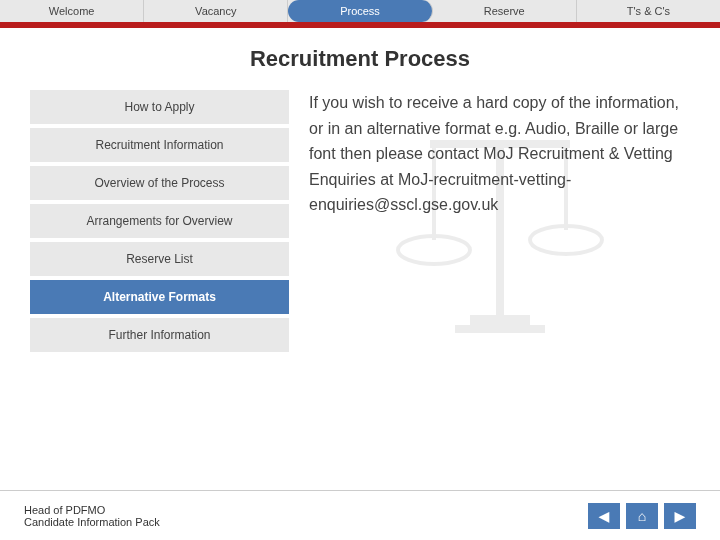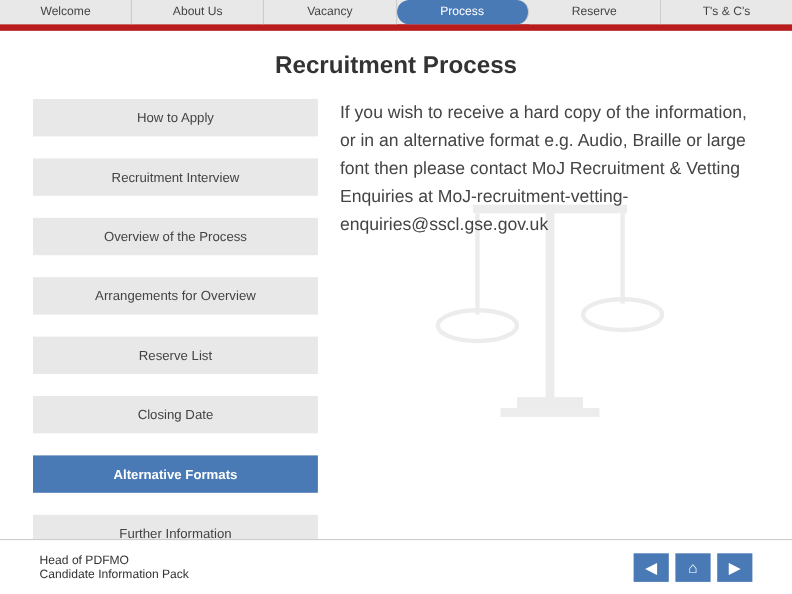--- a/index.html
+++ b/index.html
@@ -60,21 +60,21 @@
       width: 100%;
       gap: 20px;
     }
 
     
     .sidebar {
       width: 259px;
       flex-shrink: 0;
       display: flex;
       flex-direction: column;
-      gap: 20px;
+      gap: 4px;
     }
     .sidebar-item {
       background: #e8e8e8;
       color: #444;
       padding: 10px 14px;
       font-size: 12px;
       cursor: pointer;
       text-align: center;
       border: none;
     }
@@ -115,21 +115,21 @@
     
     .footer {
       position: absolute;
       bottom: 0;
       left: 0;
       right: 0;
       height: 50px;
       display: flex;
       align-items: center;
       justify-content: space-between;
-      padding: 0 36px;
+      padding: 0 24px;
       border-top: 1px solid #ccc;
       background: #fff;
     }
     .footer-text {
       font-size: 11px;
       color: #333;
     }
     .footer-nav {
       display: flex;
       gap: 6px;
@@ -144,39 +144,37 @@
       color: #fff;
       font-size: 14px;
       cursor: pointer;
     }
   </style>
 </head>
 <body>
 
 <nav class="top-nav">
 <div class="nav-item">Welcome</div>
-    <div class="nav-item">About Us</div>
     <div class="nav-item">Vacancy</div>
     <div class="nav-item active">Process</div>
     <div class="nav-item">Reserve</div>
     <div class="nav-item">T's &amp; C's</div>
   </nav>
 
 <div class="main-content">
   <h1 class="page-title">Recruitment Process</h1>
 
   <div class="content-area">
 
     <div class="sidebar">
     <div class="sidebar-item">How to Apply</div>
-        <div class="sidebar-item">Recruitment Interview</div>
+        <div class="sidebar-item">Recruitment Information</div>
         <div class="sidebar-item">Overview of the Process</div>
         <div class="sidebar-item">Arrangements for Overview</div>
         <div class="sidebar-item">Reserve List</div>
-        <div class="sidebar-item">Closing Date</div>
         <div class="sidebar-item active">Alternative Formats</div>
         <div class="sidebar-item">Further Information</div>
       </div>
 
     <div class="right-panel">
 
       <div class="watermark">
         <svg width="260" height="260" viewBox="0 0 260 260" xmlns="http://www.w3.org/2000/svg">
 
           <rect x="126" y="20" width="8" height="180" fill="#000"></rect>

